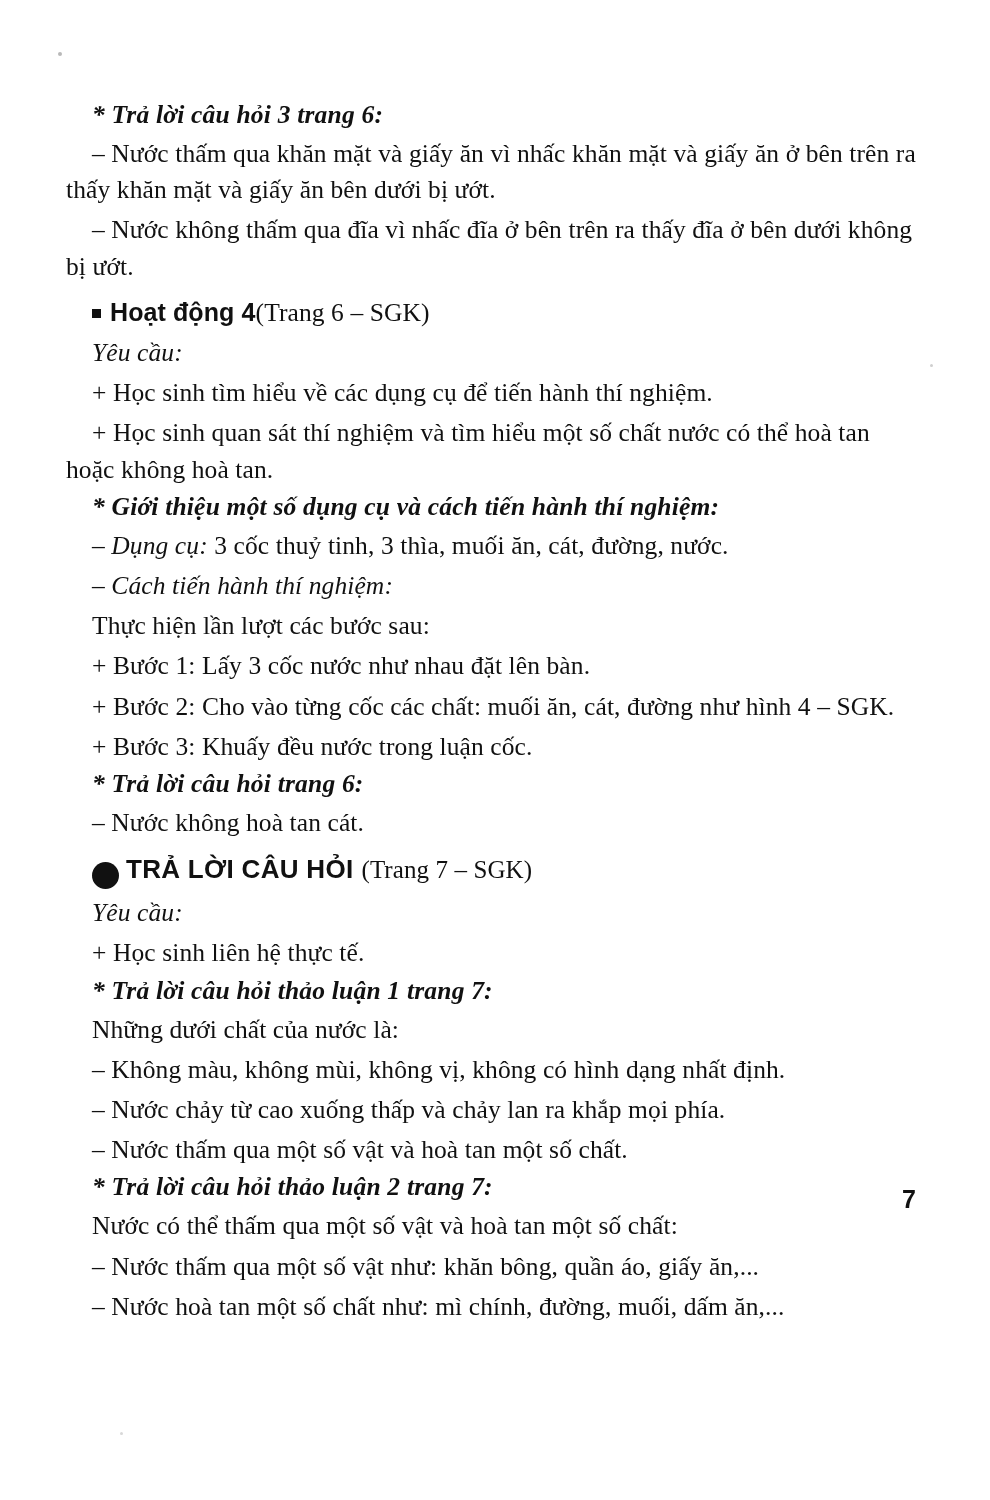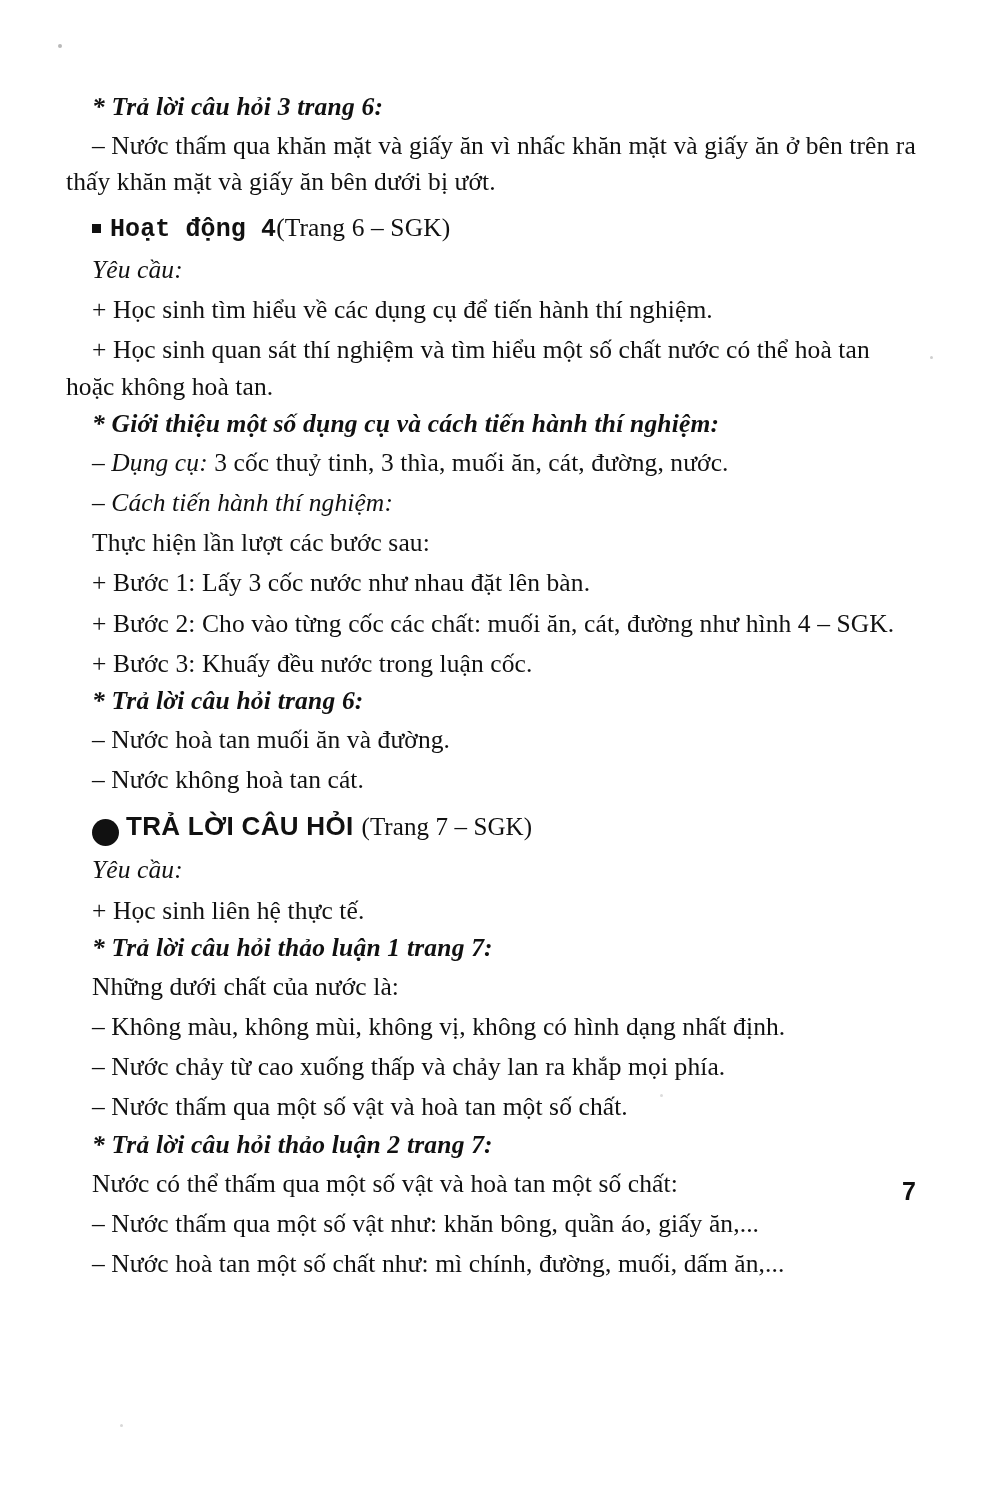--- a/index.html
+++ b/index.html
@@ -10,21 +10,21 @@
     width: 990px;
     height: 1500px;
     background: #ffffff;
     font-family: "Liberation Serif", serif;
     color: #111111;
     position: relative;
     overflow: hidden;
   }
   .page {
     position: absolute;
-    left: 0; top: 4px;
+    left: 0; top: 12px;
     width: 990px;
     height: 1244px;
     padding: 88px 72px 40px 66px;
     box-sizing: border-box;
   }
   
   p.line {
     margin: 0 0 4px 0;
     font-size: 25.5px;
     line-height: 1.42;
@@ -72,21 +72,21 @@
     font-weight: bold;
     font-size: 26px;
     letter-spacing: 0.3px;
   }
   .qa-sub {
     font-family: "Liberation Serif", serif;
     font-weight: normal;
     font-size: 25px;
   }
   .sans-bold {
-    font-family: Liberation Mono, monospace;
+    font-family: Liberation Sans, sans-serif;
     font-weight: bold;
     font-size: 25px;
   }
   .page-number {
     position: absolute;
     right: 74px;
     bottom: 42px;
     font-family: "Liberation Sans", sans-serif;
     font-weight: bold;
     font-size: 25px;
@@ -109,20 +109,21 @@
 
   <span class="speck sp1"></span>
   <span class="speck sp2"></span>
   <span class="speck sp3"></span>
   <span class="speck sp4"></span>
 
   <p class="head-bi">* Trả lời câu hỏi 3 trang 6:</p>
 
   <p class="line indent">– Nước thấm qua khăn mặt và giấy ăn vì nhấc khăn mặt và giấy ăn ở bên trên ra thấy khăn mặt và giấy ăn bên dưới bị ướt.</p>
 
+  <p class="line indent">– Nước không thấm qua đĩa vì nhấc đĩa ở bên trên ra thấy đĩa ở bên dưới không bị ướt.</p>
 
   <p class="line" style="text-indent:26px; margin-top:10px;">
     <span class="sq-bullet"></span><span class="sans-bold">Hoạt động 4</span><span style="">(Trang 6 – SGK)</span>
   </p>
 
   <p class="line indent italic">Yêu cầu:</p>
 
   <p class="line indent">+ Học sinh tìm hiểu về các dụng cụ để tiến hành thí nghiệm.</p>
 
   <p class="line indent">+ Học sinh quan sát thí nghiệm và tìm hiểu một số chất nước có thể hoà tan hoặc không hoà tan.</p>
@@ -138,21 +139,20 @@
   <p class="line indent">Thực hiện lần lượt các bước sau:</p>
 
   <p class="line indent">+ Bước 1: Lấy 3 cốc nước như nhau đặt lên bàn.</p>
 
   <p class="line indent">+ Bước 2: Cho vào từng cốc các chất: muối ăn, cát, đường như hình 4 – SGK.</p>
 
   <p class="line indent">+ Bước 3: Khuấy đều nước trong luận cốc.</p>
 
   <p class="head-bi">* Trả lời câu hỏi trang 6:</p>
 
-  <p class="line indent">– Nước hoà tan muối ăn và đường.</p>
 
   <p class="line indent">– Nước không hoà tan cát.</p>
 
   <p class="line" style="text-indent:26px; margin-top:10px; margin-bottom:6px;">
     <span class="qmark">?</span><span class="qa-title">TRẢ LỜI CÂU HỎI</span><span class="qa-sub" style="margin-left:8px;">(Trang 7 – SGK)</span>
   </p>
 
   <p class="line indent italic">Yêu cầu:</p>
 
 

